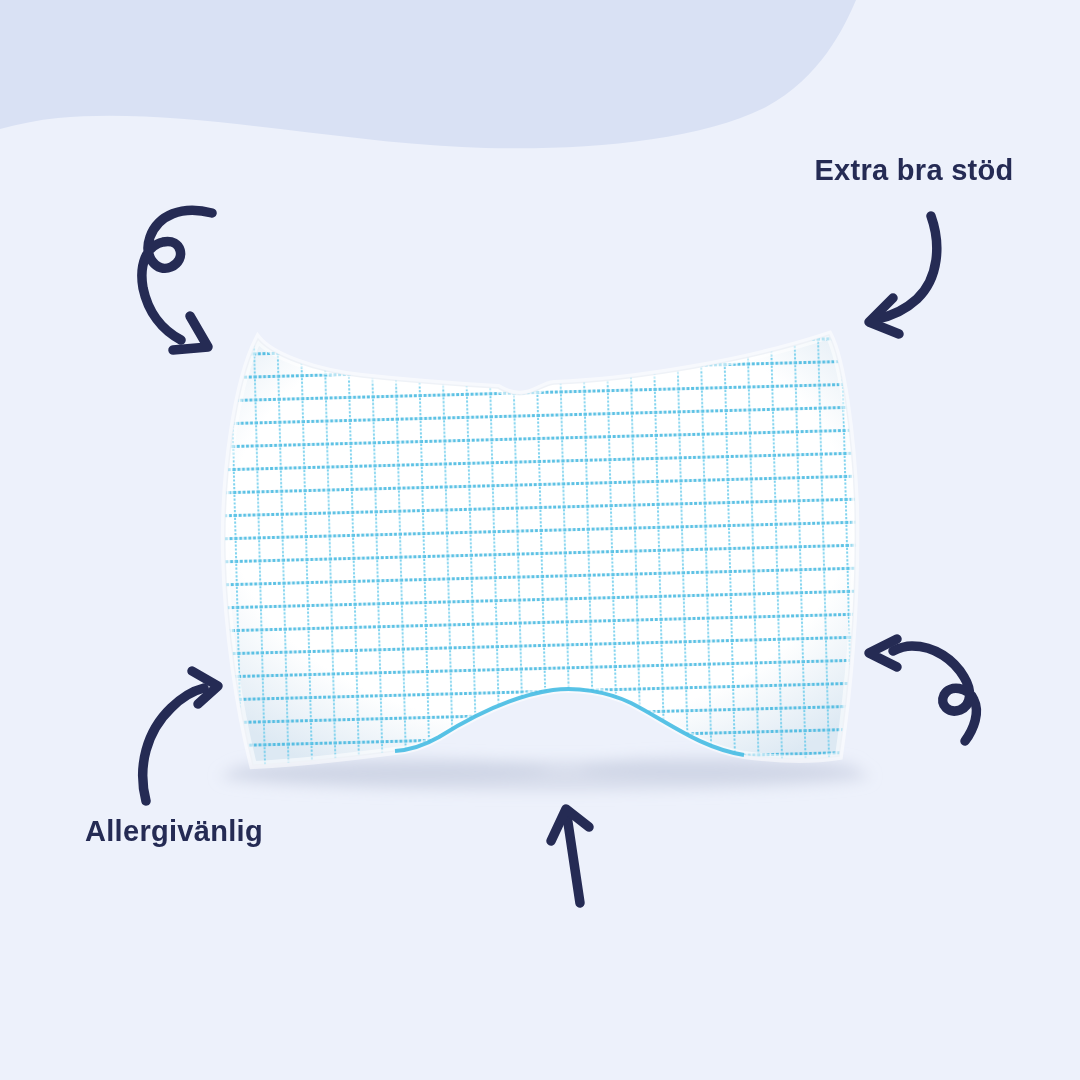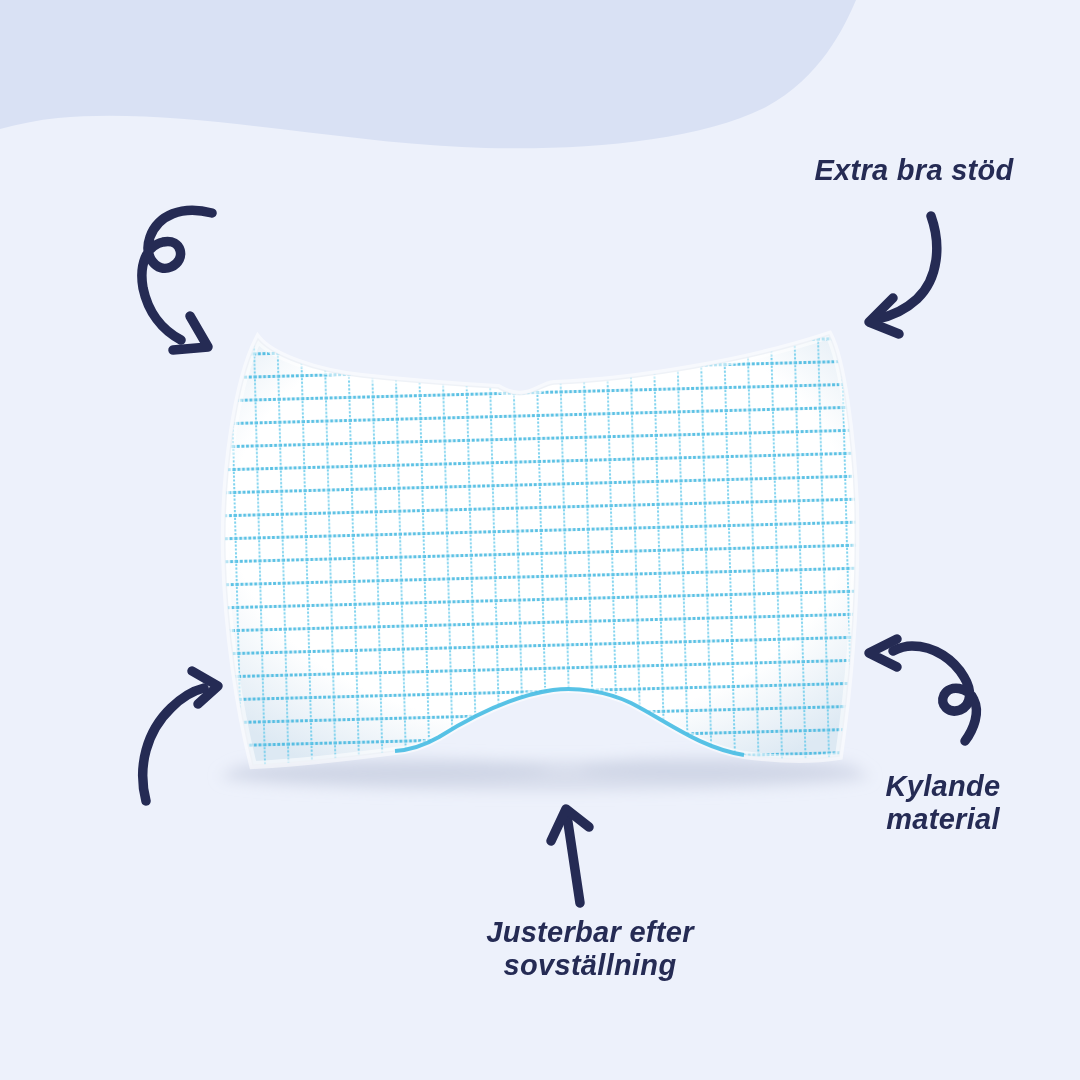--- a/index.html
+++ b/index.html
@@ -25,21 +25,21 @@
     position:absolute;
     transform:translate(-50%,-50%);
     color:var(--navy);
     font-size:29px;
     font-weight:bold;
     letter-spacing:.3px;
     white-space:nowrap;
     text-align:center;
     line-height:33px;
   }
-  .callout span{display:block;font-style:italic;}
+  .callout span{display:block;}
 </style>
 </head>
 <body>
 
 <div class="canvas">
 
   <svg class="scene" width="1080" height="1080" viewBox="0 0 1080 1080">
     <defs>
       <pattern id="grid" patternUnits="userSpaceOnUse" width="23.5" height="23" patternTransform="rotate(-1.5 540 550)">
         <line x1="0" y1="1.5" x2="23.5" y2="1.5" stroke-width="3" style="stroke:var(--grid-horizontal)" stroke-dasharray="3 1.6" opacity="0.8"></line>
@@ -108,24 +108,19 @@
         <path d="M 551 841 L 566 809 L 589 827"></path>
       </g>
     </g>
   </svg>
 
 
   <div class="callout" style="left:914px;top:170px">
     <span>Extra bra stöd</span>
   </div>
 
-
-  <div class="callout" style="left:943px;top:803px">
-    <span>Kylande</span>
-    <span>material</span>
+  <div class="callout" style="left:174px;top:831px">
+    <span>Allergivänlig</span>
   </div>
 
-  <div class="callout" style="left:590px;top:949px">
-    <span>Justerbar efter</span>
-    <span>sovställning</span>
-  </div>
+
 
 </div>
 
 </body></html>

